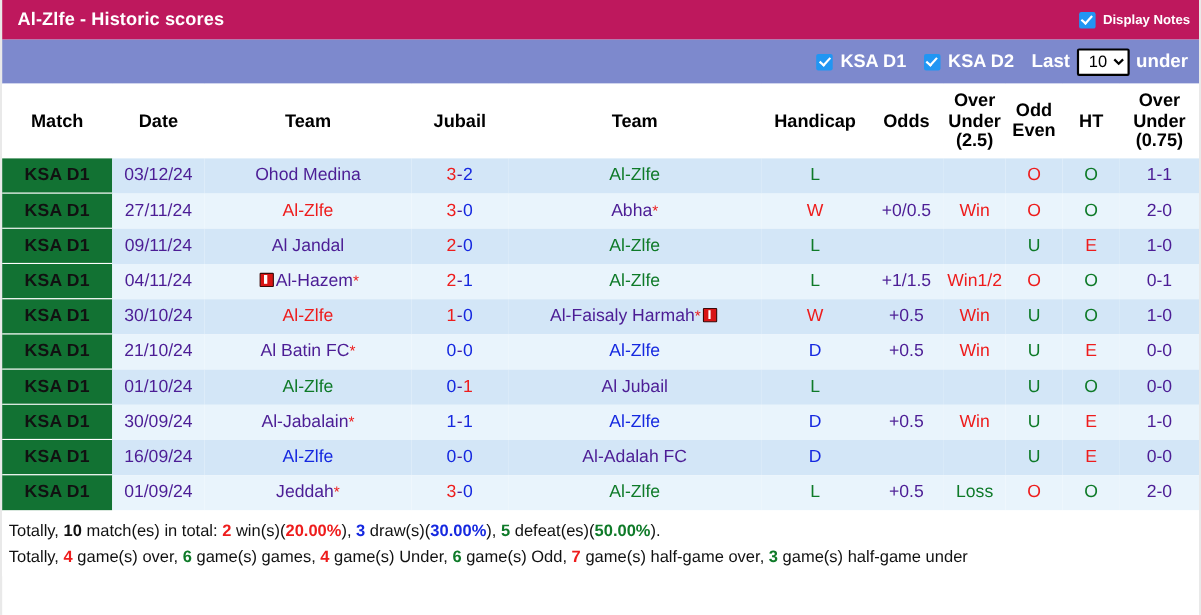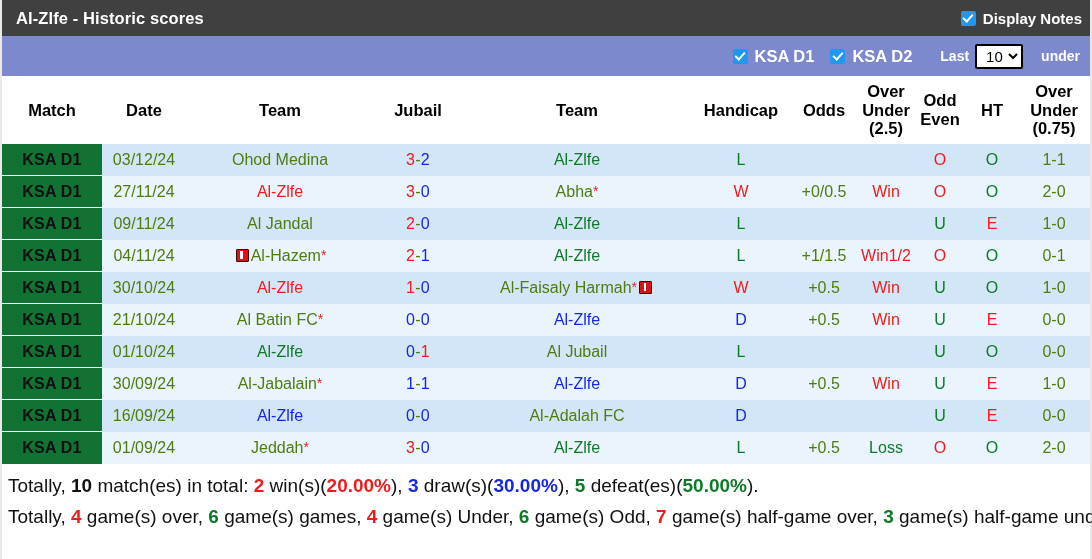--- a/index.html
+++ b/index.html
@@ -16,40 +16,40 @@
     width: 1092px; height: 559px;
     position: relative;
     background: #ffffff;
     border-left: 2px solid #e9e9e9;
     border-right: 2px solid #e9e9e9;
   }
 
   
   .titlebar {
     height: 36px;
-    background: #404040;
+    background: #be185d;
     display: flex;
     align-items: center;
     justify-content: space-between;
     padding: 0 8px 0 14px;
   }
   .titlebar-title {
     color: #ffffff;
     font-size: 16.5px;
     font-weight: bold;
     letter-spacing: 0.1px;
   }
   .titlebar-right {
     display: flex;
     align-items: center;
     gap: 7px;
   }
   .notes-label {
     color: #ffffff;
-    font-size: 15px;
+    font-size: 12px;
     font-weight: bold;
   }
 
   
   .filterbar {
     height: 40px;
     background: #7d89cd;
     display: flex;
     align-items: center;
     justify-content: flex-end;
@@ -62,23 +62,22 @@
     gap: 7px;
     margin-right: 16px;
   }
   .filter-label {
     color: #ffffff;
     font-size: 16.5px;
     font-weight: bold;
   }
   .last-label, .games-label {
     color: #ffffff;
-    font-size: 14px;
-    font-weight: bold;
-    margin-left: 12px;
+    font-size: 17px;
+    font-weight: bold;
   }
   .games-select {
     font-family: "Liberation Sans", sans-serif;
     font-size: 15px;
     border: 2px solid #000000;
     background: #ffffff;
     color: #000000;
     padding: 1px 2px 1px 5px;
     margin: 0 6px;
     height: 25px;
@@ -139,21 +138,21 @@
     font-weight: bold;
     font-size: 16.5px;
     border-bottom: 1px solid #ffffff;
     letter-spacing: 0.2px;
   }
   tr:last-child td.col-match { border-bottom: none; }
 
   .c-red   { color: #ee1c1c; }
   .c-blue  { color: #1528e0; }
   .c-green { color: #0e7a28; }
-  .c-black { color: #4d7c0f; }
+  .c-black { color: #4c1d95; }
   .star { color: #ee1c1c; font-size: 14px; vertical-align: top; }
 
   .score { letter-spacing: 0.3px; text-align: center; }
 
   
   .redcard {
     display: inline-block;
     width: 13px; height: 13px;
     background: #d81515;
     border: 1.5px solid #3a0a0a;
@@ -169,21 +168,21 @@
     width: 2.6px; height: 8px;
     background: #ffffff;
   }
 
   
   .summary {
     padding: 7px 6px 4px 6px;
     background: #ffffff;
   }
   .summary-line {
-    font-size: 19px;
+    font-size: 15px;
     color: #111111;
     line-height: 1.62;
     white-space: nowrap;
   }
   .summary-line b { font-weight: bold; }
 </style>
 </head>
 <body>
 
 <div class="app">

